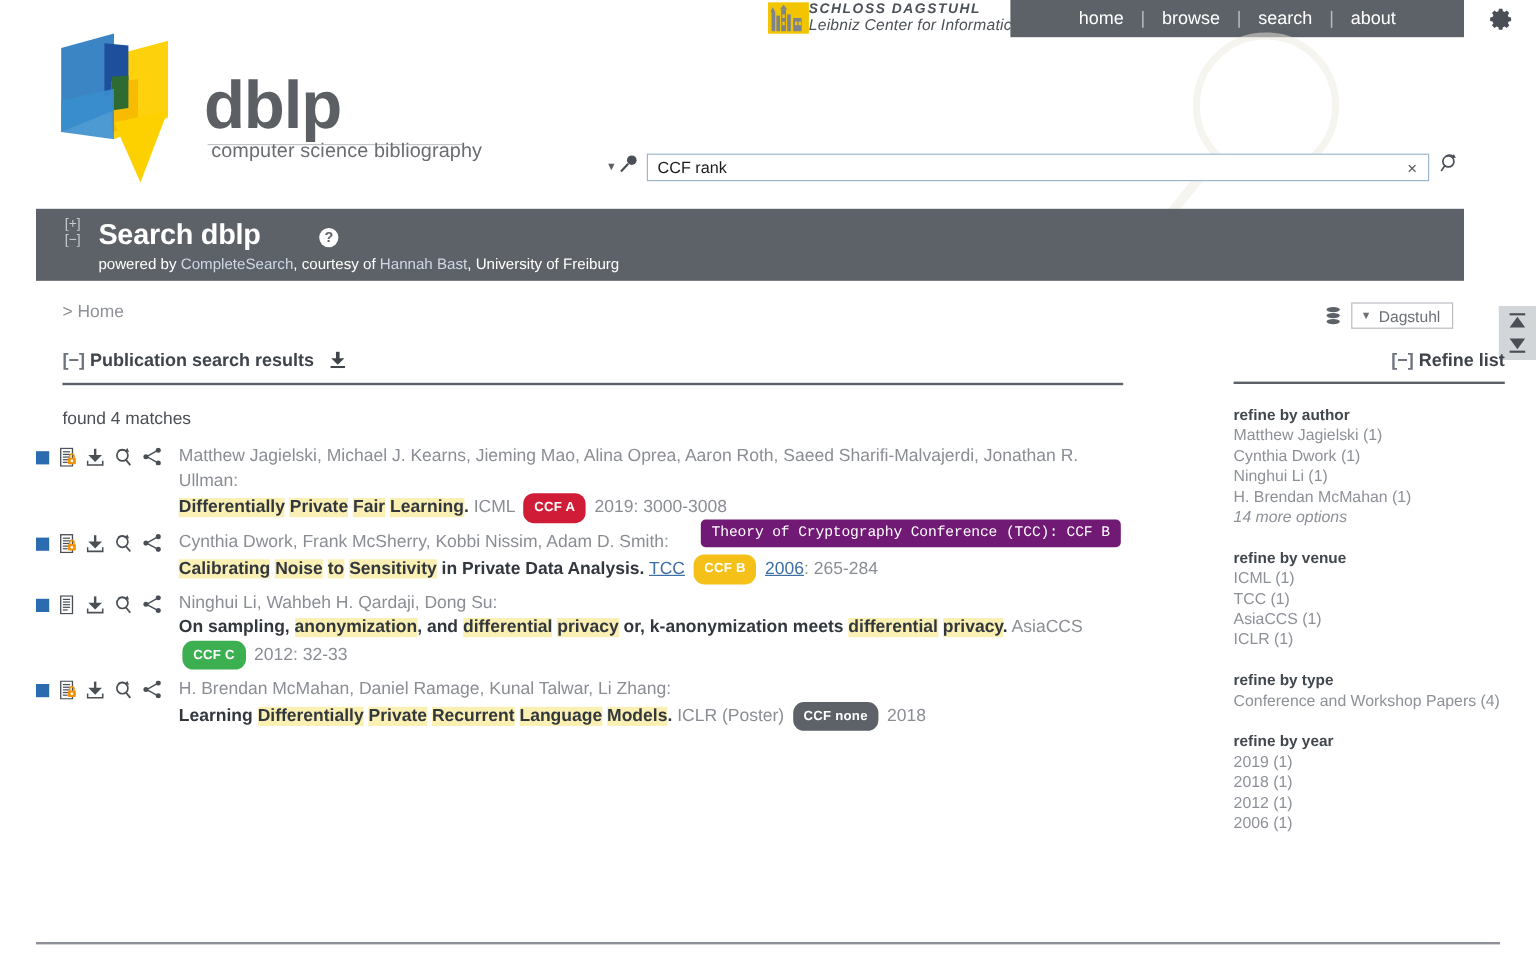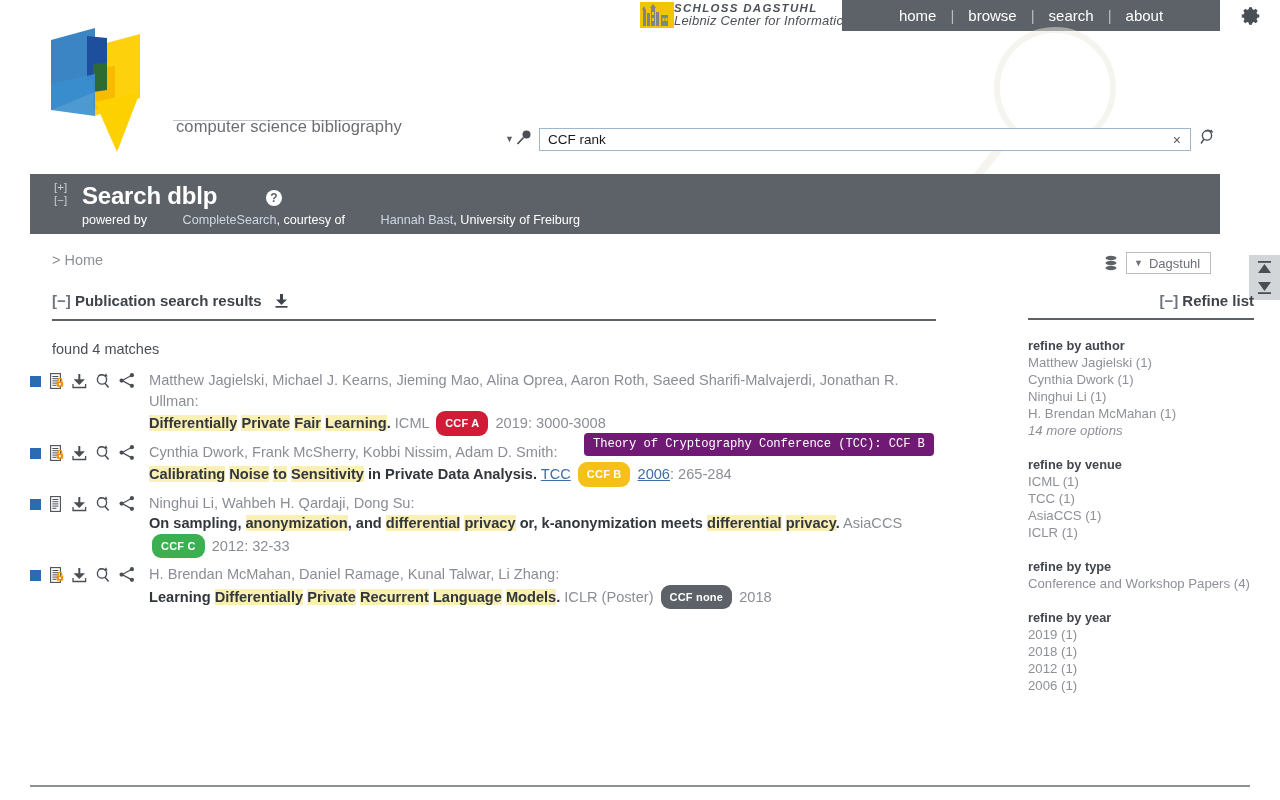--- a/index.html
+++ b/index.html
@@ -118,21 +118,21 @@
     position: absolute; left: 236px; top: 16px;
     width: 16px; height: 16px; border-radius: 50%;
     background: #ffffff; color: #5d6268;
     font-size: 12px; font-weight: bold; text-align: center; line-height: 16px;
     cursor: pointer;
   }
   #hl-sub {
     position: absolute; left: 52px; top: 39px;
     font-size: 12.6px; color: #ffffff;
   }
-  #hl-sub a { color: #cfd7e4; text-decoration: none; margin-left: 32px; }
+  #hl-sub a { color: #cfd7e4; text-decoration: none; }
 
   
   #breadcrumb {
     position: absolute; left: 52px; top: 252px;
     font-size: 14.5px; color: #8d9197;
   }
   #breadcrumb a { color: #8d9197; text-decoration: none; }
 
   
   #dbselect-wrap {
@@ -288,20 +288,21 @@
     <svg width="140" height="140" viewBox="0 0 140 140">
       <polygon points="16,22 60,10 60,74 16,92" fill="#2b7bc0" opacity="0.92"></polygon>
       <polygon points="60,28 105,16 105,80 60,98" fill="#fdd000" opacity="0.95"></polygon>
       <polygon points="52,18 72,20 72,60 52,62" fill="#1d4f9c"></polygon>
       <polygon points="58,50 80,48 80,88 58,92" fill="#f6b900" opacity="0.9"></polygon>
       <polygon points="58,46 72,45 72,72 58,74" fill="#2e6b33"></polygon>
       <polygon points="60,84 105,74 82,134" fill="#fdd000"></polygon>
       <polygon points="16,66 60,56 60,98 16,92" fill="#3a8ecd" opacity="0.9"></polygon>
     </svg>
   </div>
+  <div id="dblp-word">dblp</div>
   <div id="dblp-rule"></div>
   <div id="dblp-tag">computer science bibliography</div>
 </div>
 
 <div id="watermark">
   <svg width="190" height="180" viewBox="0 0 190 180">
     <circle cx="95" cy="68" r="58" fill="none" stroke="#eceade" stroke-width="6"></circle>
     <line x1="54" y1="110" x2="14" y2="160" stroke="#eceade" stroke-width="8"></line>
   </svg>
 </div>

